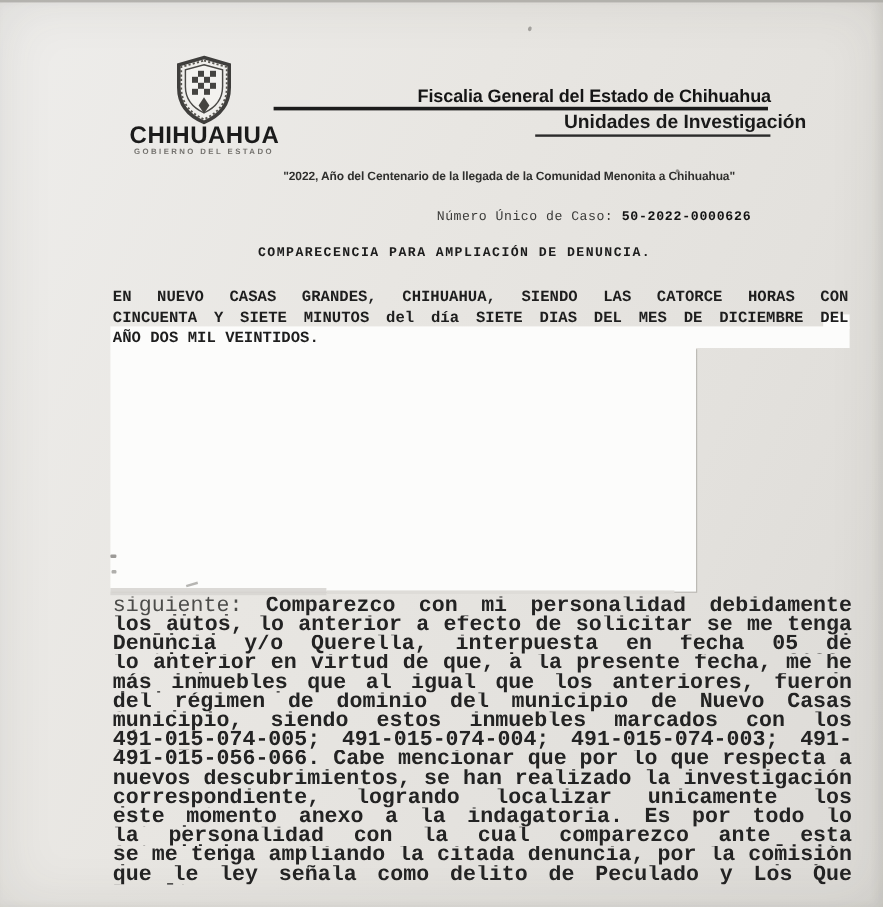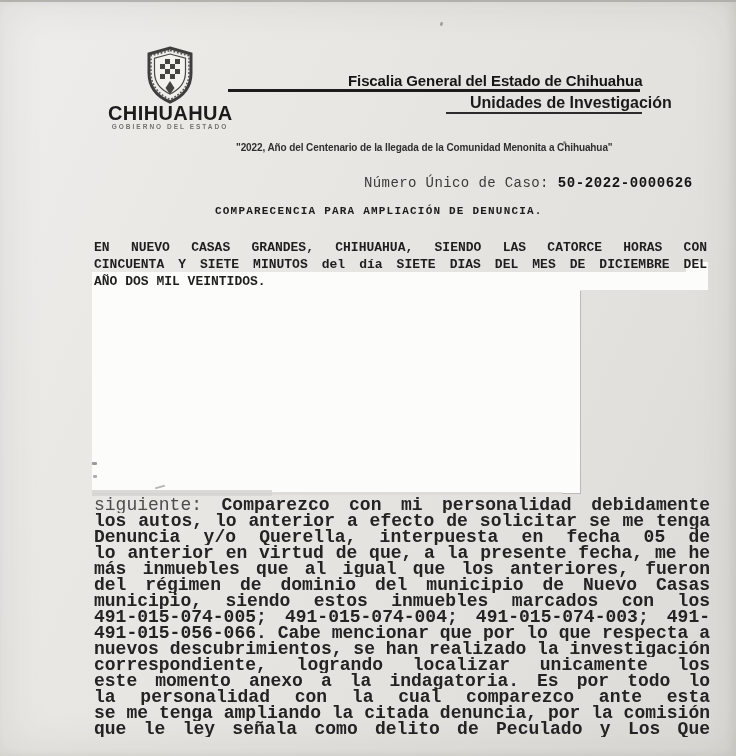--- a/index.html
+++ b/index.html
@@ -25,21 +25,21 @@
   .logo-sub{left:108px;top:123px;width:124px;text-align:center;
     font-size:6.5px;font-weight:bold;letter-spacing:2px;color:#74726e;}
 
   
   .agency{left:348px;top:72px;font-size:15px;font-weight:bold;color:#151515;letter-spacing:-.1px;}
   .rule1{left:228px;top:89px;width:412px;height:3px;background:#1c1c1c;}
   .unit{left:470px;top:94px;font-size:16px;font-weight:bold;color:#1a1a1a;}
   .rule2{left:446px;top:112px;width:196px;height:2px;background:#2c2c2c;}
   .motto{left:236px;top:142px;font-size:10px;font-weight:bold;color:#2f2f2d;letter-spacing:-.1px;}
 
-  .case-line{left:364px;top:175px;font-size:14px;letter-spacing:.4px;color:#3a3a38;}
+  .case-line{left:364px;top:175px;font-size:11px;letter-spacing:.4px;color:#3a3a38;}
   .case-line .num{font-weight:bold;color:#141414;letter-spacing:.6px;}
 
   .doc-title{left:215px;top:205px;font-size:11px;font-weight:bold;letter-spacing:1.2px;color:#1c1c1c;}
 
   .opening{left:94px;top:239px;width:613px;z-index:3;font-size:13px;font-weight:bold;color:#1e1e1e;}
   .opening .pline{height:17px;line-height:17px;}
   .body-par{left:94px;top:497px;width:616px;z-index:3;font-size:18px;font-weight:bold;color:#232323;}
   .body-par .pline{height:16px;line-height:16px;}
   .pline{overflow:hidden;}
   .jl{text-align:justify;text-align-last:justify;}

